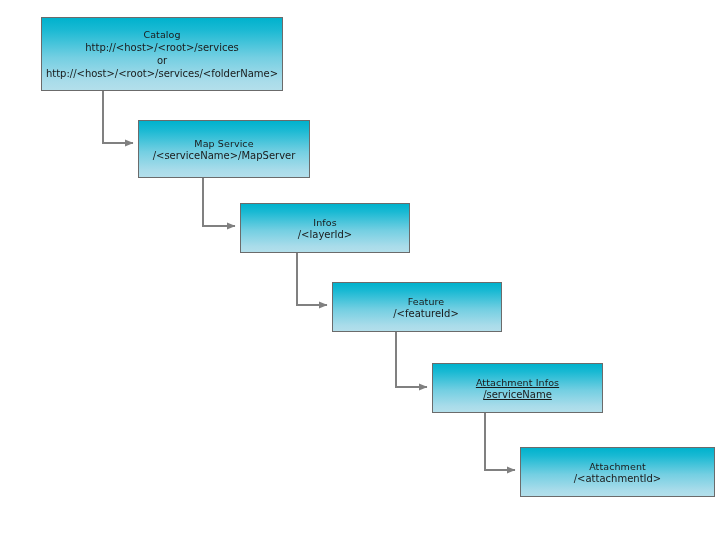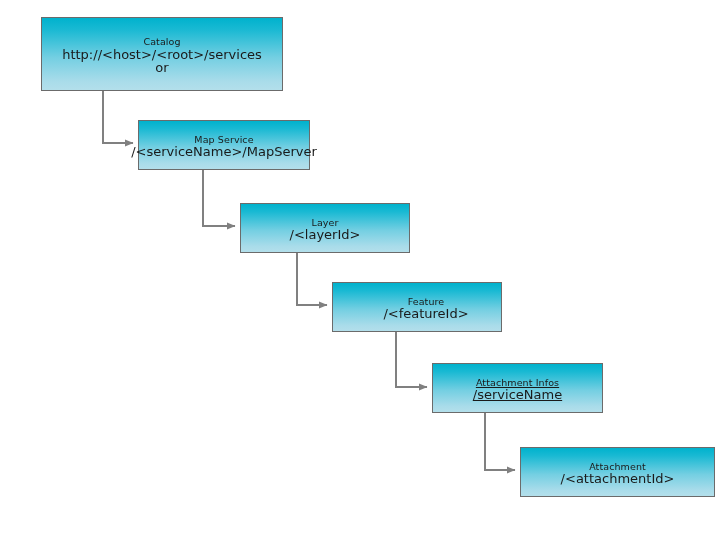--- a/index.html
+++ b/index.html
@@ -39,21 +39,21 @@
     color: #1a1a1a;
     z-index: 2;
   }
   .node-title {
     font-size: 9.5px;
     line-height: 13px;
     letter-spacing: 0.1px;
     white-space: nowrap;
   }
   .node-sub {
-    font-size: 13px;
+    font-size: 10px;
     line-height: 12px;
     letter-spacing: 0px;
     white-space: nowrap;
   }
   .node-sub.small-gap { line-height: 13px; }
 </style>
 </head>
 <body>
 
 <div id="diagram">
@@ -79,29 +79,30 @@
     </g>
     <g>
       <path d="M485,413 L485,470 L515,470" fill="none" stroke="#808080" stroke-width="2" marker-end="url(#arrow)"></path>
     </g>
   </svg>
 
   <div class="node" id="node-catalog" style="left:41px; top:17px; width:242px; height:74px;">
     <div class="node-title">Catalog</div>
     <div class="node-sub small-gap">http://&lt;host&gt;/&lt;root&gt;/services</div>
     <div class="node-sub small-gap">or</div>
+    <div class="node-sub small-gap">http://&lt;host&gt;/&lt;root&gt;/services/&lt;folderName&gt;</div>
   </div>
 
-  <div class="node" id="node-map-service" style="left:138px; top:120px; width:172px; height:50px;">
+  <div class="node" id="node-map-service" style="left:138px; top:120px; width:172px; height:58px;">
     <div class="node-title">Map Service</div>
     <div class="node-sub">/&lt;serviceName&gt;/MapServer</div>
   </div>
 
   <div class="node" id="node-layer" style="left:240px; top:203px; width:170px; height:50px;">
-    <div class="node-title">Layer</div>
+    <div class="node-title">Infos</div>
     <div class="node-sub">/&lt;layerId&gt;</div>
   </div>
 
   <div class="node" id="node-feature" style="left:332px; top:282px; width:170px; height:50px;padding-left:18px;">
     <div class="node-title">Feature</div>
     <div class="node-sub">/&lt;featureId&gt;</div>
   </div>
 
   <div class="node" id="node-attachment-infos" style="left:432px; top:363px; width:171px; height:50px;text-decoration:underline;">
     <div class="node-title">Attachment Infos</div>

